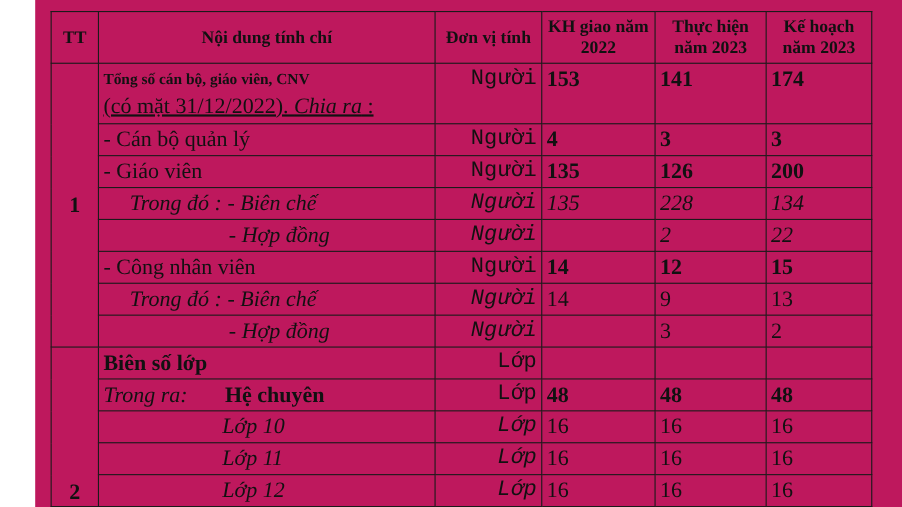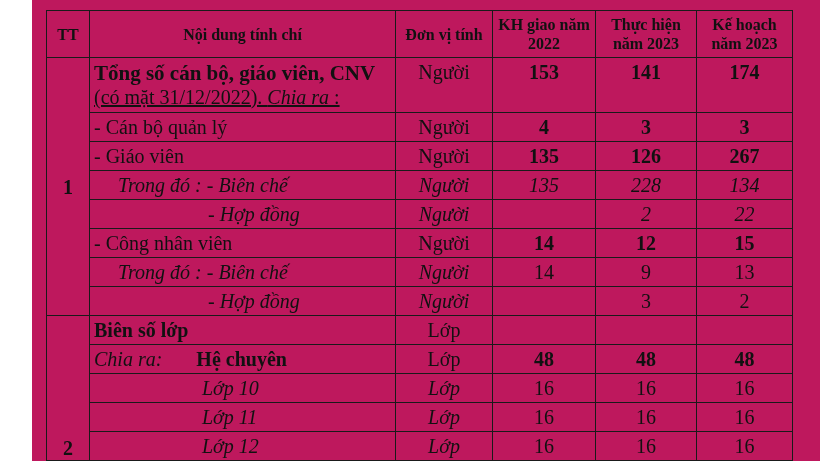--- a/index.html
+++ b/index.html
@@ -64,37 +64,37 @@
     text-align: center;
     font-weight: bold;
     font-size: 20px;
     vertical-align: middle;
   }
   td.tt.bottom-cut {
     vertical-align: bottom;
     padding-bottom: 0;
   }
   td.content { text-align: left; padding-left: 5px; }
-  td.unit { text-align: center; }
-  td.num { text-align: center; }
+  td.unit { text-align: right; font-family: Liberation Mono, monospace; }
+  td.num { }
   .bold { font-weight: bold; }
   .italic { font-style: italic; }
   .indent-1 { padding-left: 28px !important; }
   .indent-2 { padding-left: 118px !important; }
   .indent-lop { padding-left: 112px !important; }
   .spacer { display: inline-block; width: 34px; }
 
   tr.row-total td { height: 52px; }
   tr.row-total td.content {
     white-space: normal;
     line-height: 24px;
     font-size: 20px;
   }
   tr.row-total td.num, tr.row-total td.unit { vertical-align: top; padding-top: 2px; }
-  .content-line1 { font-weight: bold; font-size: 21px; display: block; }
+  .content-line1 { font-weight: bold; font-size: 14px; display: block; }
   .content-line2 { display: block; text-decoration: underline; }
 </style>
 </head>
 <body>
 
 <div class="page">
   <table class="report">
     <colgroup>
       <col class="c-tt">
         <col class="c-content">
@@ -131,21 +131,21 @@
         <td class="unit">Người</td>
         <td class="num bold">4</td>
         <td class="num bold">3</td>
         <td class="num bold">3</td>
       </tr>
       <tr class="sub">
         <td class="content">- Giáo viên</td>
         <td class="unit">Người</td>
         <td class="num bold">135</td>
         <td class="num bold">126</td>
-        <td class="num bold">267</td>
+        <td class="num bold">200</td>
       </tr>
       <tr class="sub">
         <td class="content italic indent-1">Trong đó : - Biên chế</td>
         <td class="unit italic">Người</td>
         <td class="num italic">135</td>
         <td class="num italic">228</td>
         <td class="num italic">134</td>
       </tr>
       <tr class="sub">
         <td class="content italic indent-2">- Hợp đồng</td>
@@ -178,21 +178,21 @@
 
       <tr>
         <td class="tt bottom-cut" rowspan="5">2</td>
         <td class="content bold">Biên số lớp</td>
         <td class="unit">Lớp</td>
         <td class="num"></td>
         <td class="num"></td>
         <td class="num"></td>
       </tr>
       <tr class="sub">
-        <td class="content"><span class="italic">Chia ra:</span><span class="spacer"></span><span class="bold">Hệ chuyên</span></td>
+        <td class="content"><span class="italic">Trong ra:</span><span class="spacer"></span><span class="bold">Hệ chuyên</span></td>
         <td class="unit">Lớp</td>
         <td class="num bold">48</td>
         <td class="num bold">48</td>
         <td class="num bold">48</td>
       </tr>
       <tr class="sub">
         <td class="content italic indent-lop">Lớp 10</td>
         <td class="unit italic">Lớp</td>
         <td class="num">16</td>
         <td class="num">16</td>

